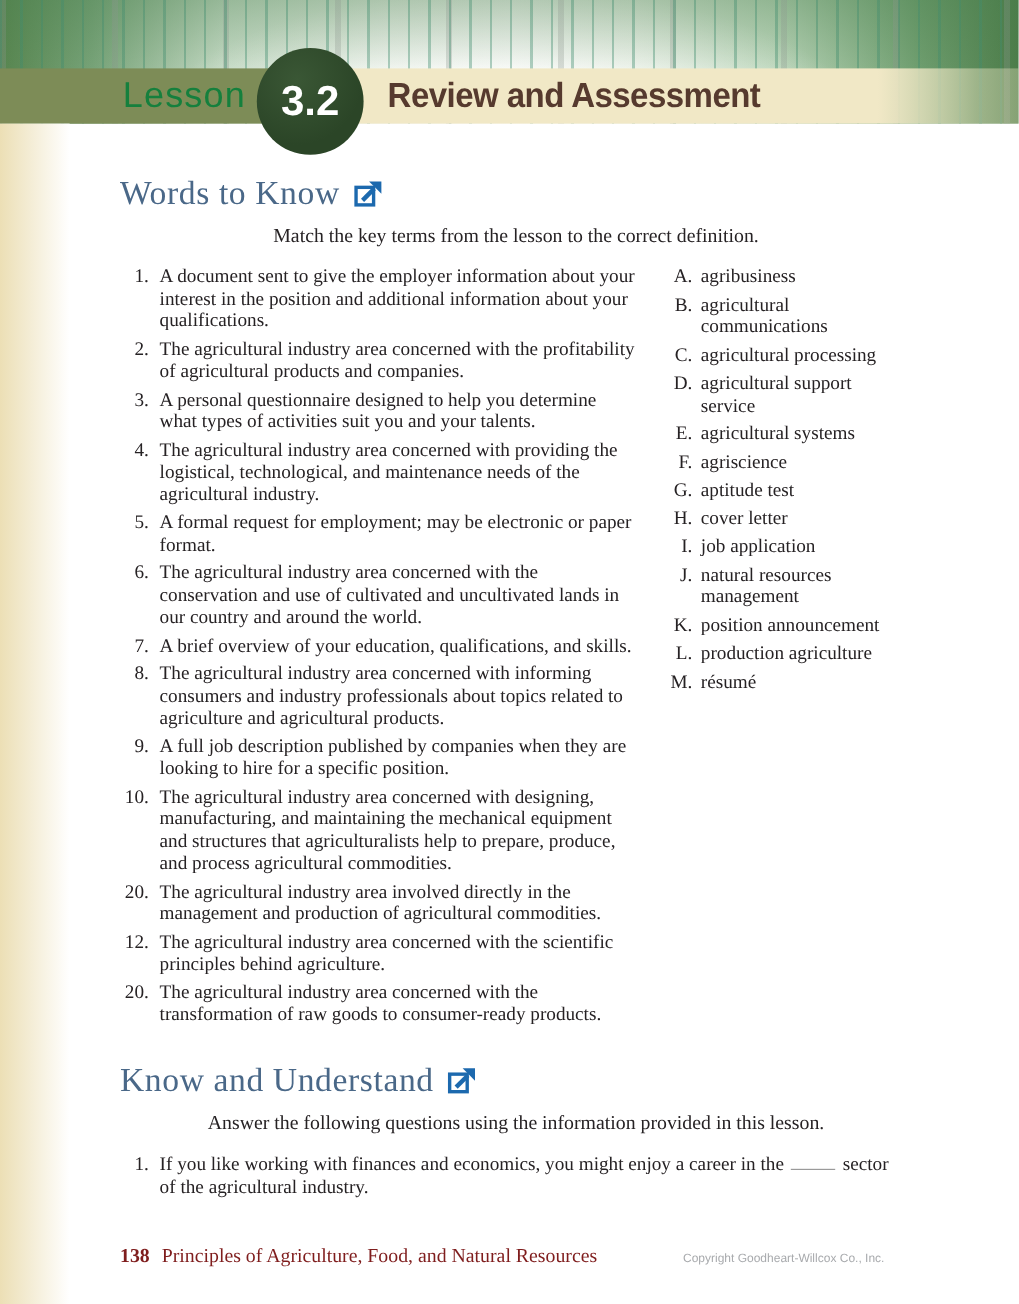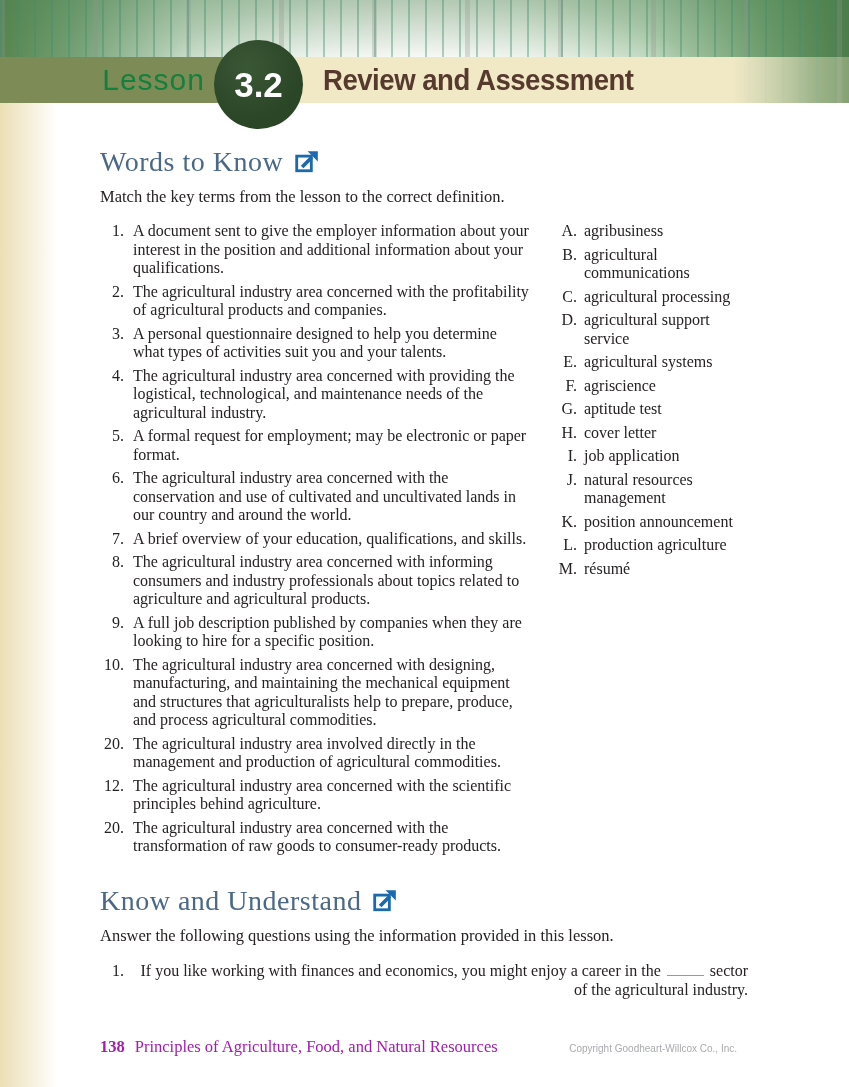--- a/index.html
+++ b/index.html
@@ -35,43 +35,43 @@
   
   .left-strip{position:absolute;left:0;top:103px;width:58px;height:984px;
     background:linear-gradient(90deg,#ecdfb5 0%,#f4edd6 45%,#ffffff 100%);}
 
   
   .content{position:absolute;left:100px;top:146px;width:660px;}
   .section-heading{display:flex;align-items:flex-start;gap:11px;}
   .section-heading h2{margin:0;font-weight:400;font-size:28px;letter-spacing:0.5px;color:#4a6888;
     font-family:"Liberation Serif",serif;}
   .link-icon{width:26px;height:26px;display:inline-block;margin-top:2px;cursor:pointer;}
-  .intro{margin:9px 0 0 0;font-size:16.5px;line-height:20px;color:#262224;}
+  .intro{margin:9px 0 0 0;font-size:16.5px;line-height:20px;color:#262224;text-align:center;}
 
   .matching{display:flex;margin-top:15px;}
   .defs{list-style:none;margin:0;padding:0;width:430px;}
   .def-item{display:flex;margin-bottom:5px;font-size:16px;line-height:18.5px;}
   .def-item .marker{width:24px;text-align:right;margin-right:9px;flex:none;}
   .def-item .txt{width:397px;}
 
   .terms{list-style:none;margin:0;padding:0;margin-left:26px;width:200px;}
   .term-item{display:flex;margin-bottom:5px;font-size:16px;line-height:18.5px;}
   .term-item .marker{width:21px;text-align:right;margin-right:7px;flex:none;}
   .term-item .txt{width:160px;}
 
   .ku-section{margin-top:24px;}
   .question{display:flex;margin-top:15px;font-size:16px;line-height:19px;}
   .question .marker{width:24px;text-align:right;margin-right:9px;flex:none;}
-  .question .txt{width:615px;text-align:right;}
+  .question .txt{width:615px;}
   .blank{display:inline-block;width:37px;height:12px;border-bottom:1.6px solid #9a9a9a;margin:0 2px;}
 
   
   .footer{position:absolute;left:100px;top:1037px;width:637px;display:flex;
     justify-content:space-between;align-items:baseline;}
-  .footer-left{font-size:16.5px;color:#a21caf;}
+  .footer-left{font-size:16.5px;color:#7f1d1d;}
   .footer-left .pnum{font-weight:bold;margin-right:10px;}
   .footer-right{font-family:"Liberation Sans",sans-serif;font-size:10px;color:#a8aaad;}
 </style>
 </head>
 <body>
 
 <div class="page">
 
   <div class="photo"></div>
 

